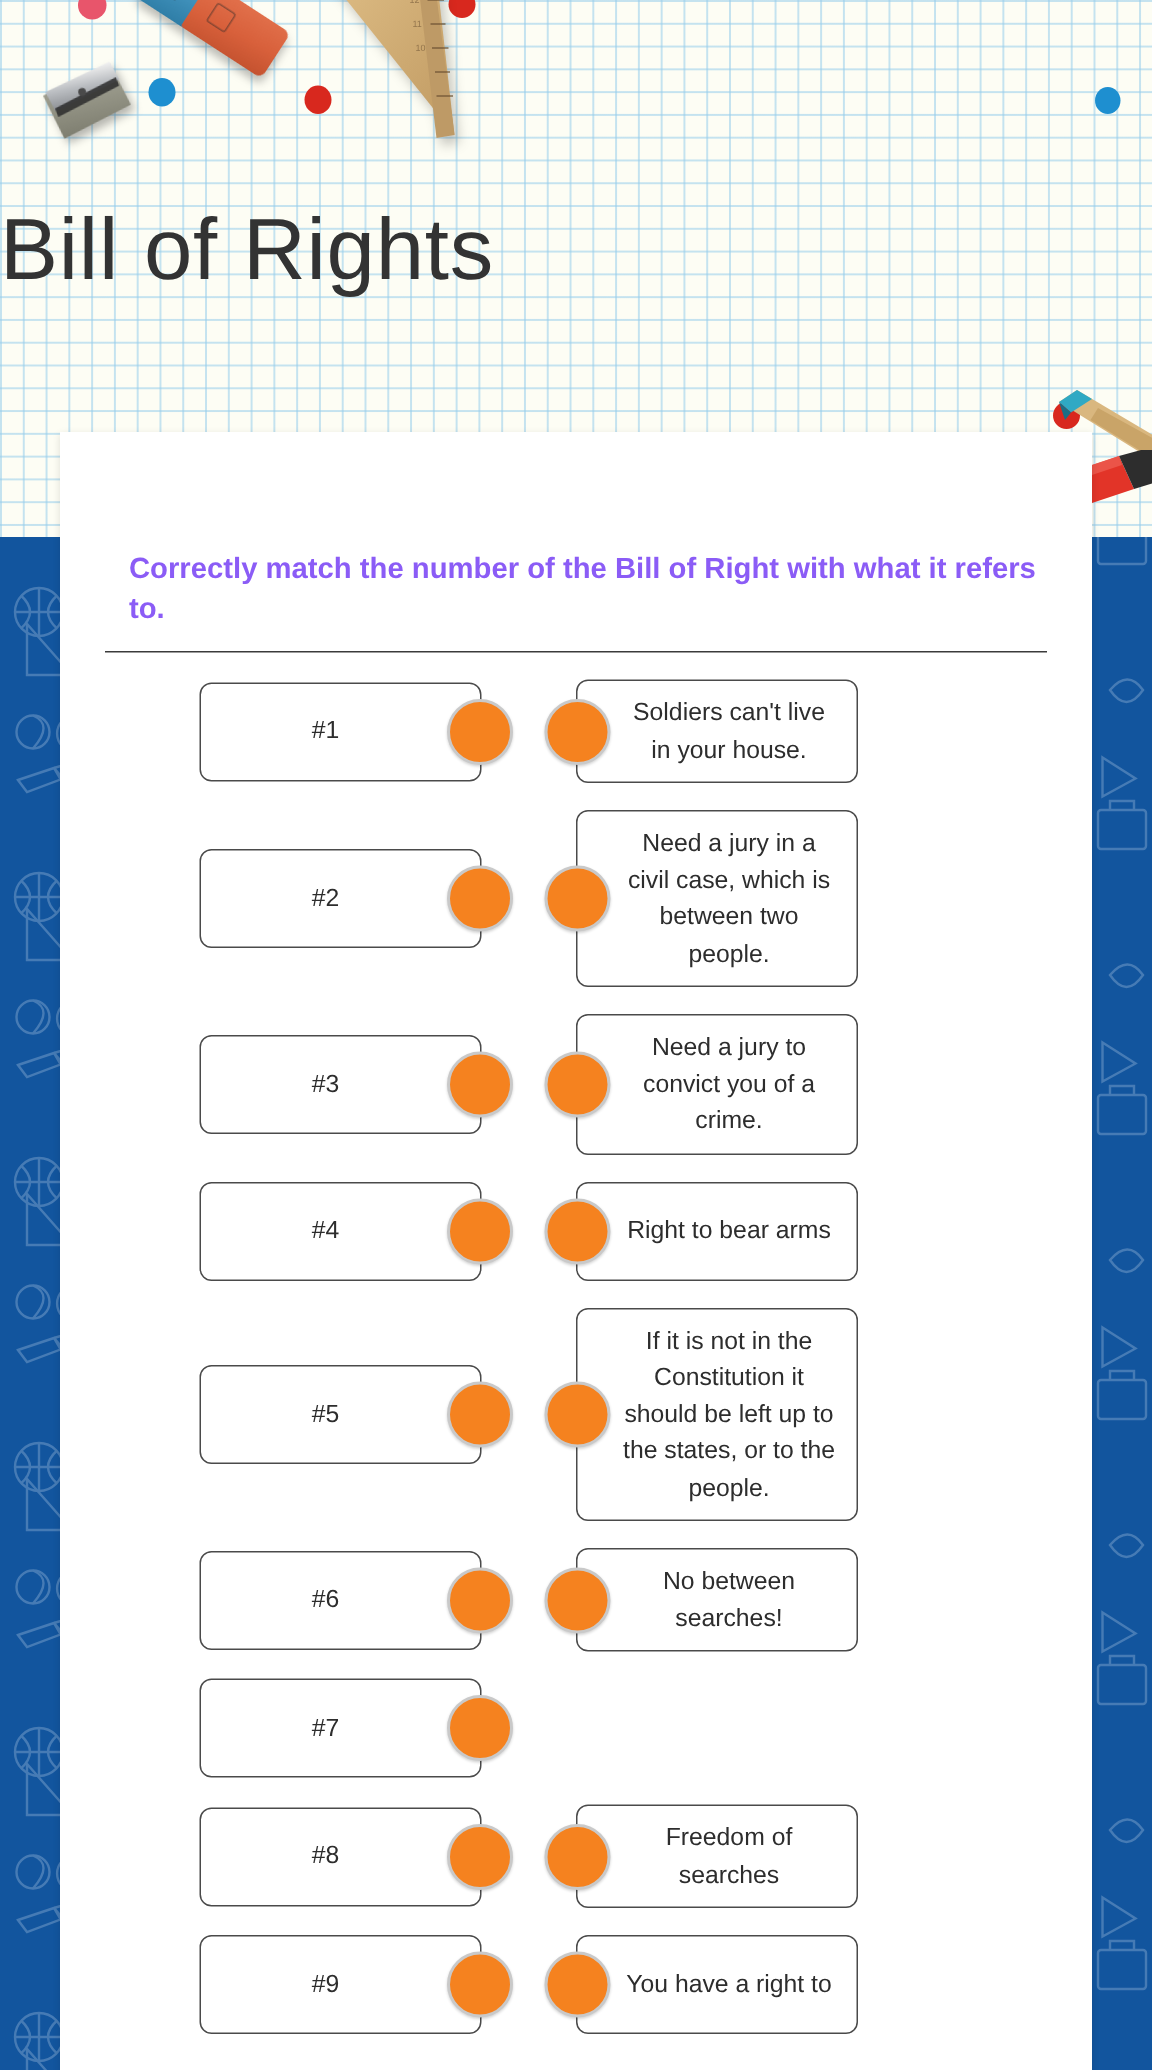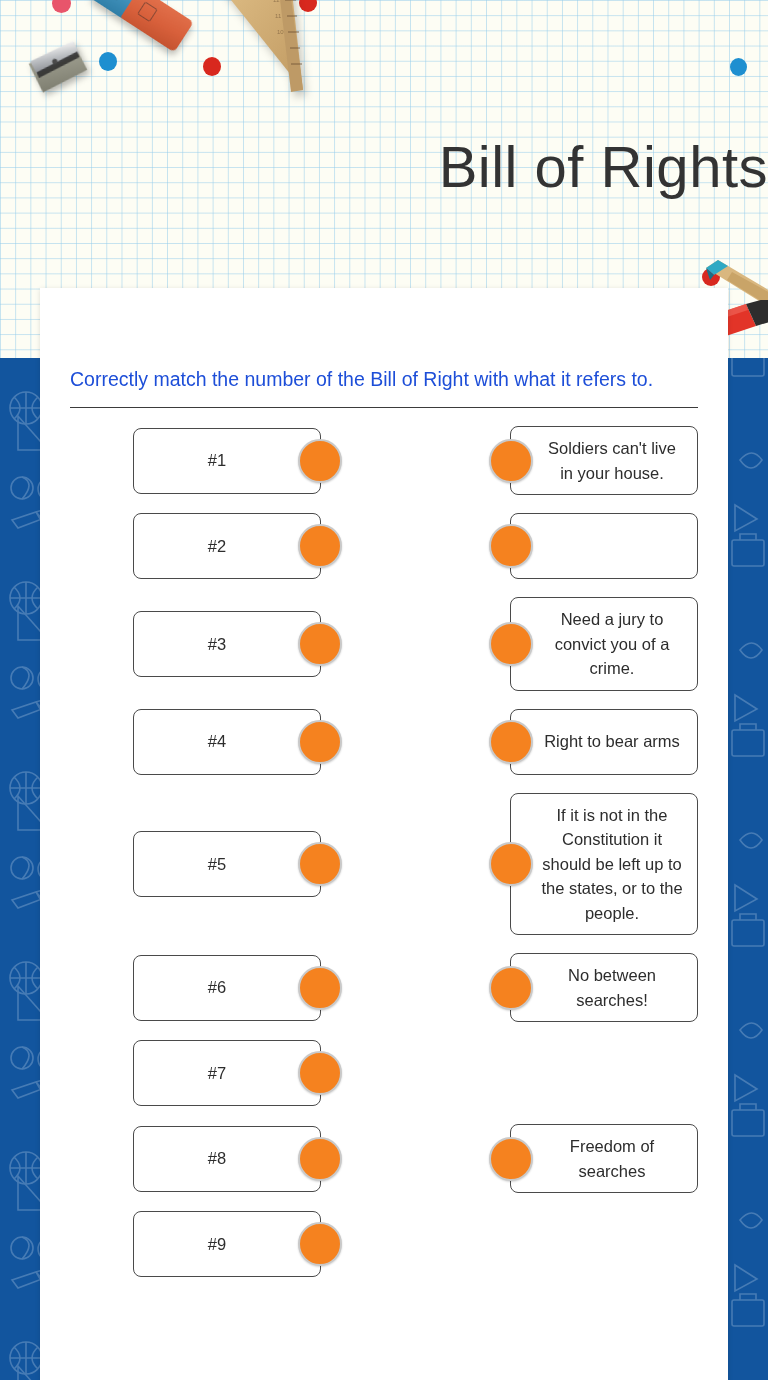--- a/index.html
+++ b/index.html
@@ -93,55 +93,56 @@
     min-height:1100px;
     background:#FFFFFF;
     box-shadow:0 1px 5px rgba(0,0,0,.13);
   }
 
   
   #title {
     position:absolute;
     left:0; top:138px;
     width:768px;
-    text-align:right;
+    text-align:left;
     font-size:58px;
     font-weight:400;
     color:#333333;
     letter-spacing:.5px;
     line-height:1;
   }
 
   
   #card-body { padding:78px 30px 40px 30px; }
 
   #instructions {
     font-size:19.5px;
     line-height:27px;
-    color:#1d4ed8;
-    font-weight:400;
+    color:#8b5cf6;
+    font-weight:700;
     padding-bottom:14px;
+    margin-left:16px;
   }
 
   #divider {
     height:1px;
     background:#3B3B3B;
     margin:0 0 18px 0;
   }
 
   
   .match-row {
     position:relative;
     display:flex;
     align-items:center;
     margin-bottom:18px;
   }
 
   .col-left  { width:50%; display:flex; justify-content:center; position:relative; }
-  .col-right { width:50%; display:flex; justify-content:flex-end; position:relative; }
+  .col-right { width:50%; display:flex; justify-content:flex-start; position:relative; }
 
   .item-box {
     position:relative;
     width:188px;
     min-height:66px;
     border:1px solid #4A4A4A;
     border-radius:8px;
     background:#FFFFFF;
     display:flex;
     align-items:center;
@@ -305,20 +306,21 @@
       <div class="match-row">
         <div class="col-left">
           <div class="item-box left-box">
             <span>#2</span>
             <span class="knob knob-right"></span>
           </div>
         </div>
         <div class="col-right">
           <div class="item-box right-box">
             <span class="knob knob-left"></span>
+            <span>Need a jury in a civil case, which is between two people.</span>
           </div>
         </div>
       </div>
 
       <div class="match-row">
         <div class="col-left">
           <div class="item-box left-box">
             <span>#3</span>
             <span class="knob knob-right"></span>
           </div>
@@ -398,20 +400,26 @@
             <span>Freedom of searches</span>
           </div>
         </div>
       </div>
 
       <div class="match-row">
         <div class="col-left">
           <div class="item-box left-box">
             <span>#9</span>
             <span class="knob knob-right"></span>
+          </div>
+        </div>
+        <div class="col-right">
+          <div class="item-box right-box">
+            <span class="knob knob-left"></span>
+            <span>You have a right to</span>
           </div>
         </div>
       </div>
 
     </div>
   </div>
 
 </div>
 
 </body></html>

